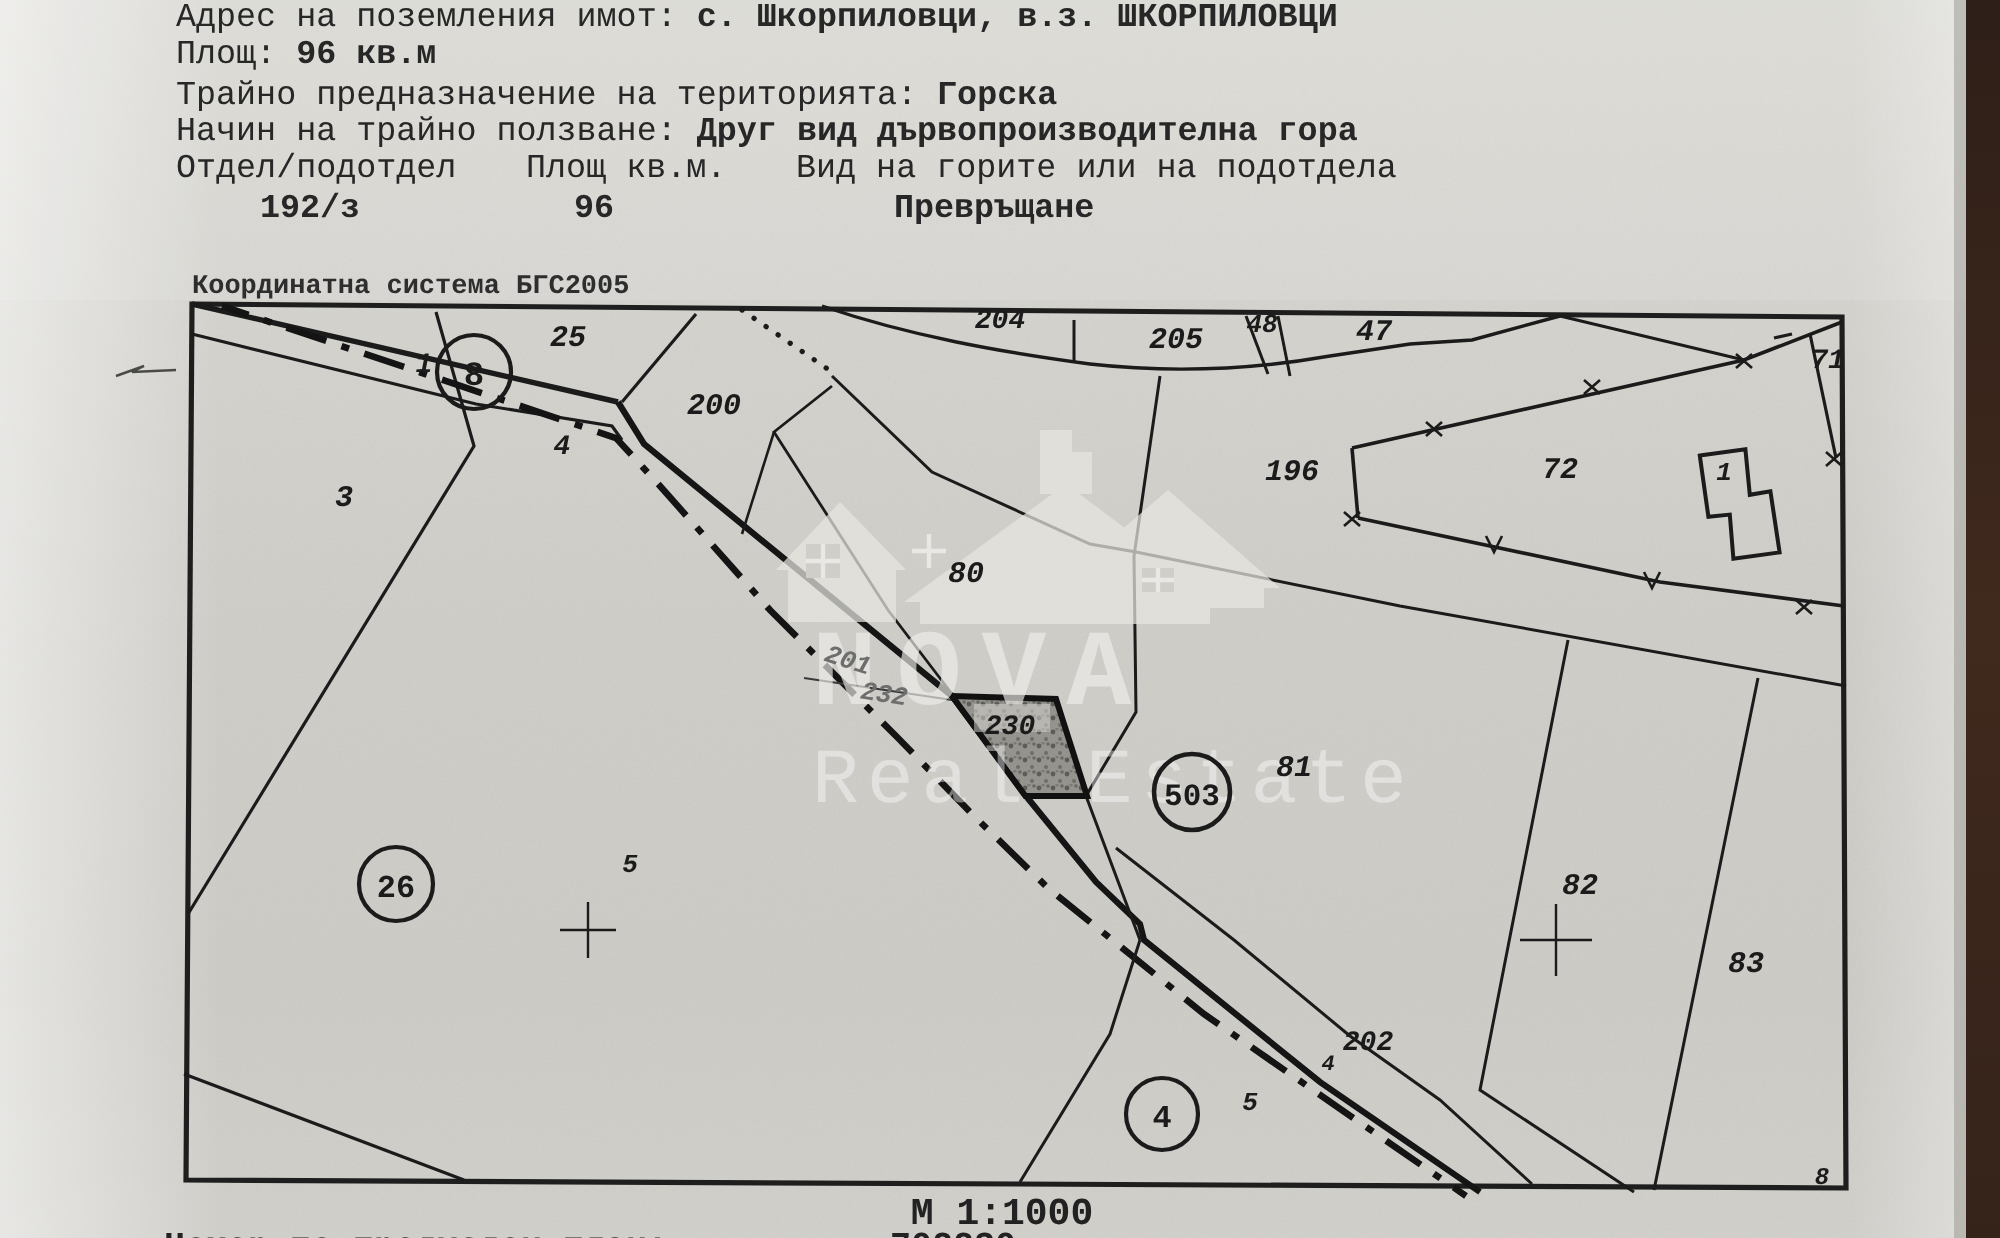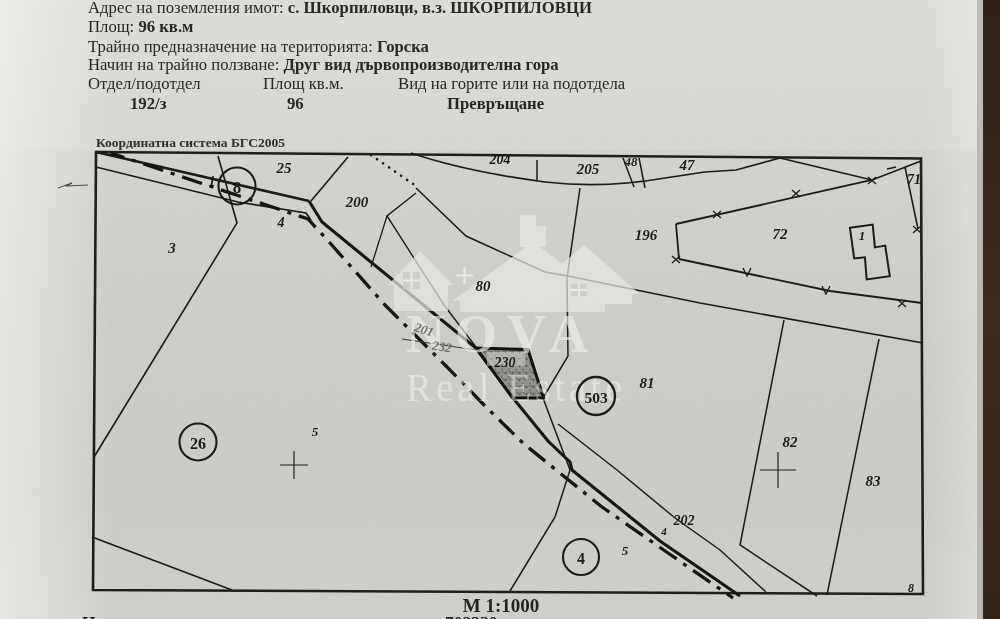--- a/index.html
+++ b/index.html
@@ -1,16 +1,16 @@
 <!DOCTYPE html>
 <html><head>
 <meta charset="utf-8">
 <style>
   html,body{margin:0;padding:0;background:#d6d5d0;}
-  #page{position:relative;width:1000px;height:619px;overflow:hidden;font-family:Liberation Serif, serif;}
+  #page{position:relative;width:1000px;height:619px;overflow:hidden;font-family:Liberation Mono, monospace;}
   svg{display:block;}
 </style>
 </head>
 <body>
 <div id="page">
 <svg width="1000" height="619" viewBox="0 0 1000 619">
 <defs>
   <linearGradient id="paperV" x1="0" y1="0" x2="0" y2="1">
     <stop offset="0" stop-color="#dad9d4"></stop>
     <stop offset="0.22" stop-color="#d4d3ce"></stop>

